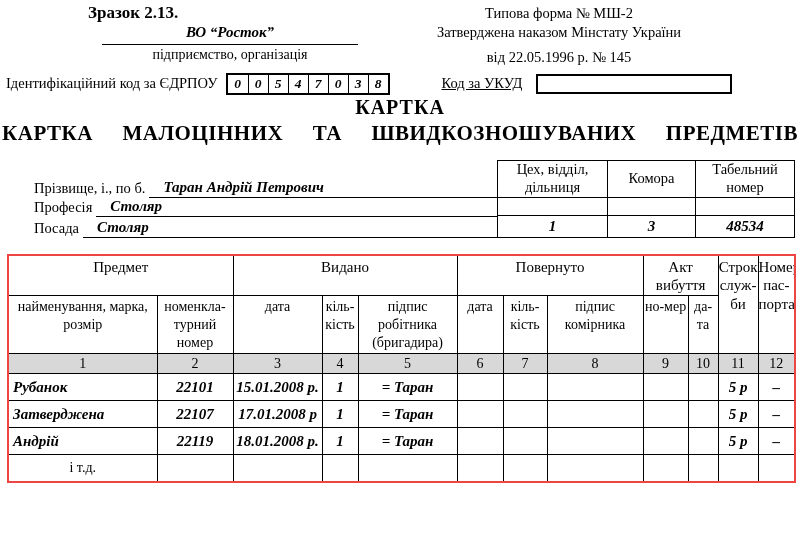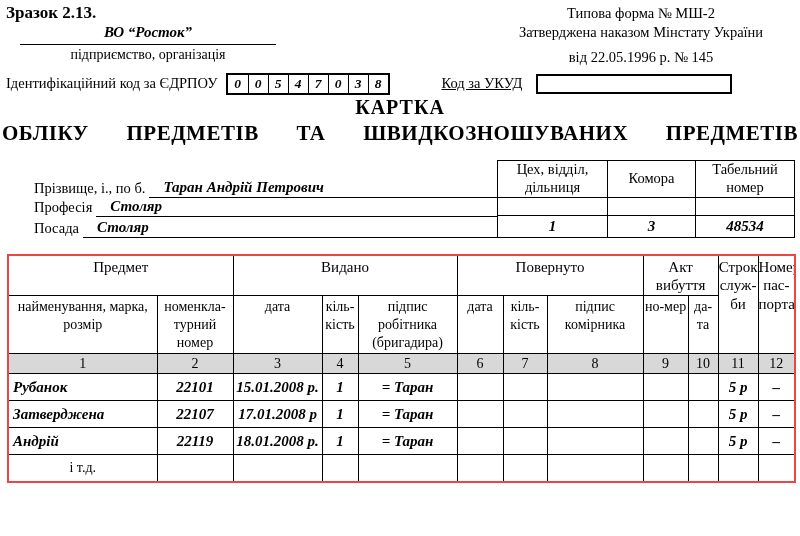--- a/index.html
+++ b/index.html
@@ -1,21 +1,21 @@
 <!DOCTYPE html>
 <html><head>
 <meta charset="utf-8">
 <style>
   * { margin:0; padding:0; box-sizing:border-box; }
   html,body { width:800px; height:536px; background:#fff; color:#000;
     font-family:"Liberation Serif","DejaVu Serif",serif; }
   .page { width:800px; height:536px; overflow:hidden; position:relative; }
 
   
-  .top { display:flex; justify-content:space-between; padding:3px 4px 0 6px;gap:16px; }
+  .top { display:flex; justify-content:center; padding:3px 4px 0 6px;gap:16px; }
   .top-left { width:300px; }
   .sample { font-weight:bold; font-size:17px; }
   .company-block { width:256px; margin-left:14px; margin-top:1px; text-align:center; }
   .company-name { font-weight:bold; font-style:italic; font-size:15px; padding-bottom:3px; }
   .company-caption { border-top:1.5px solid #000; font-size:14px; padding-top:2px; }
   .top-right { width:310px; text-align:center; font-size:14.5px; line-height:1.3; padding-top:1px; }
   .form-date { margin-top:6px; }
 
   
   .code-row { display:flex; align-items:center; padding-left:6px; margin-top:5px; height:24px; }
@@ -97,21 +97,21 @@
       <span class="digit-box">0</span>
       <span class="digit-box">3</span>
       <span class="digit-box">8</span>
     </span>
     <span class="code-label ukud-label">Код за УКУД</span>
     <span class="ukud-box"></span>
   </div>
 
   <div class="title">
     <div class="title-line1">КАРТКА</div>
-    <div class="title-line2">ОБЛІКУ ПРЕДМЕТІВ ТА ШВИДКОЗНОШУВАНИХ ПРЕДМЕТІВ</div>
+    <div class="title-line2">КАРТКА МАЛОЦІННИХ ТА ШВИДКОЗНОШУВАНИХ ПРЕДМЕТІВ</div>
   </div>
 
   <div class="employee">
     <div class="emp-left">
       <div class="emp-row r1">
         <span class="emp-label">Прізвище, і., по б.</span>
         <span class="emp-value">Таран Андрій Петрович</span>
       </div>
       <div class="emp-row r2">
         <span class="emp-label">Професія</span>

